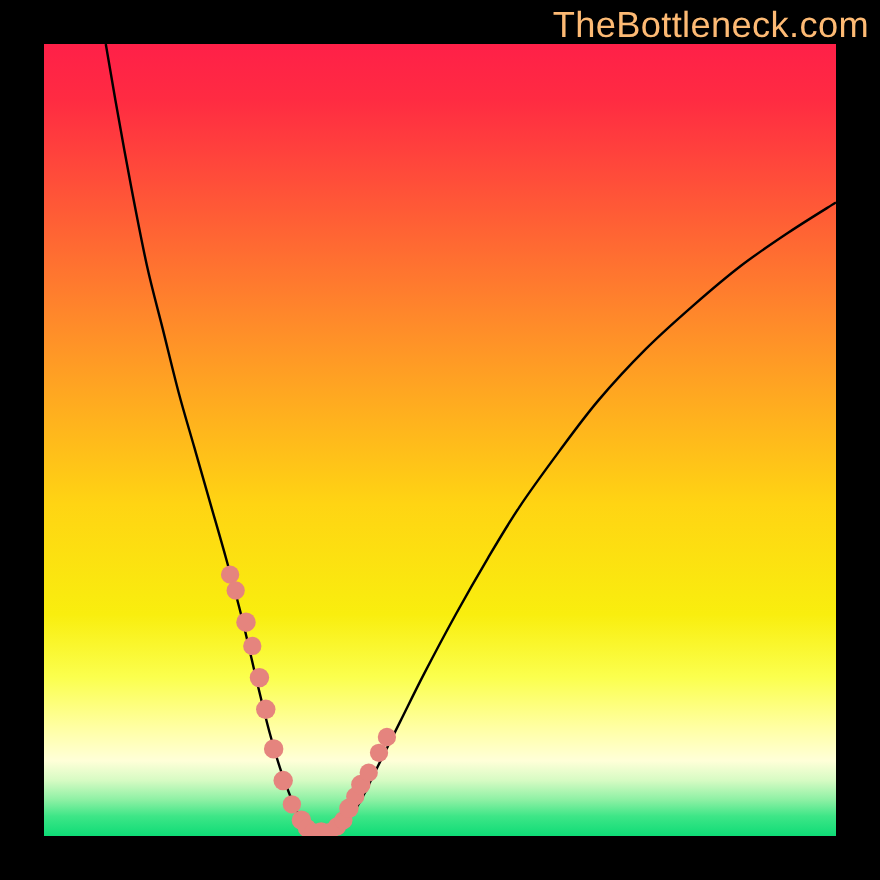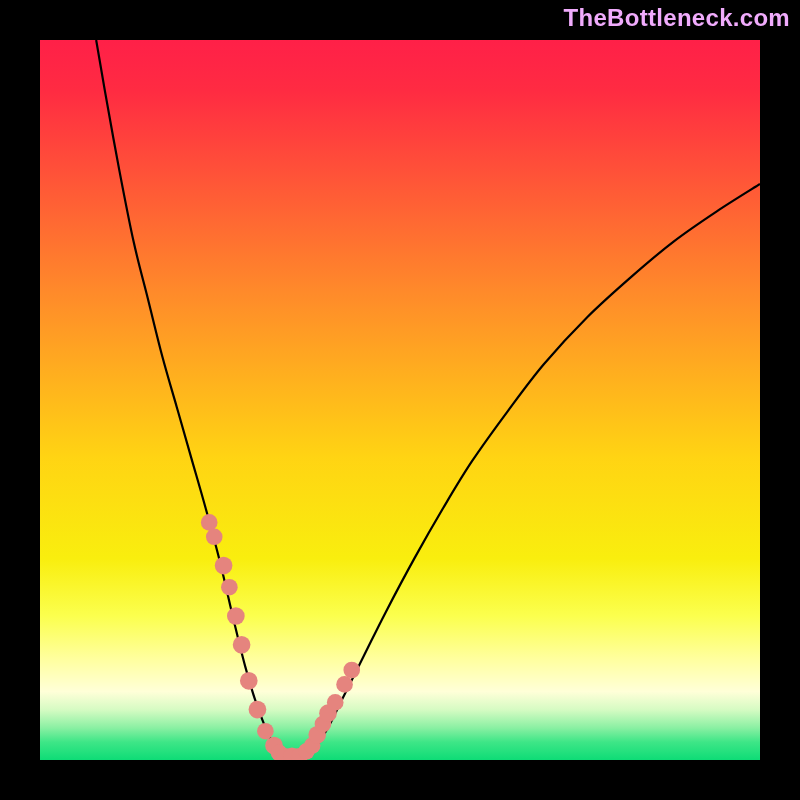--- a/index.html
+++ b/index.html
@@ -13,23 +13,23 @@
   }
   .wrap {
     position: relative;
     width: 800px;
     height: 800px;
   }
   .watermark {
     position: absolute;
     top: 4px;
     right: 10px;
-    color: #f0abfc;
-    font-size: 24px;
-    font-weight: 700;
+    color: #fdba74;
+    font-size: 33px;
+    font-weight: 400;
     letter-spacing: 0.3px;
     z-index: 20;
     user-select: none;
   }
   .plot {
     position: absolute;
     left: 40px;
     top: 40px;
     width: 720px;
     height: 720px;

